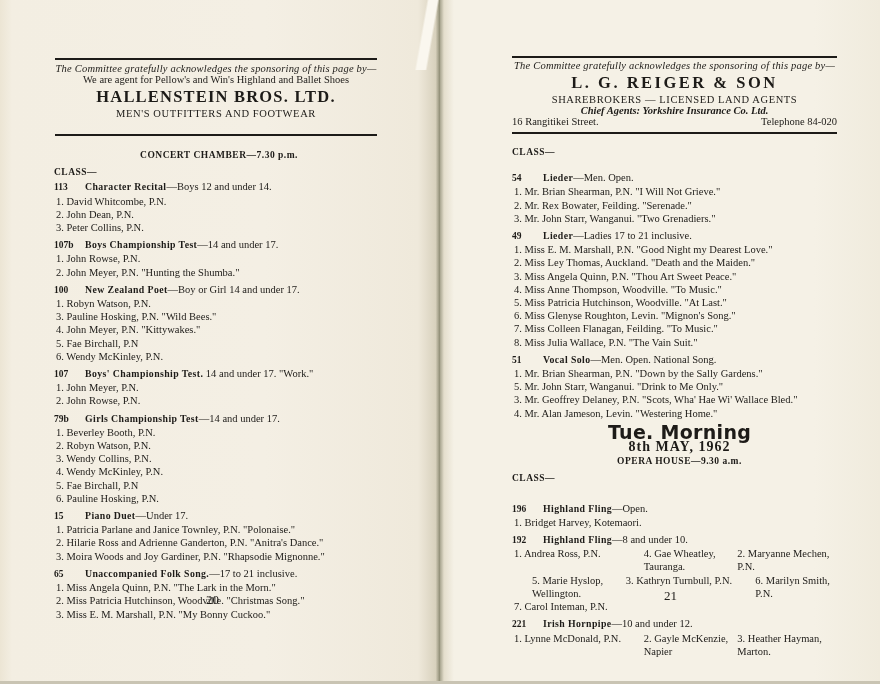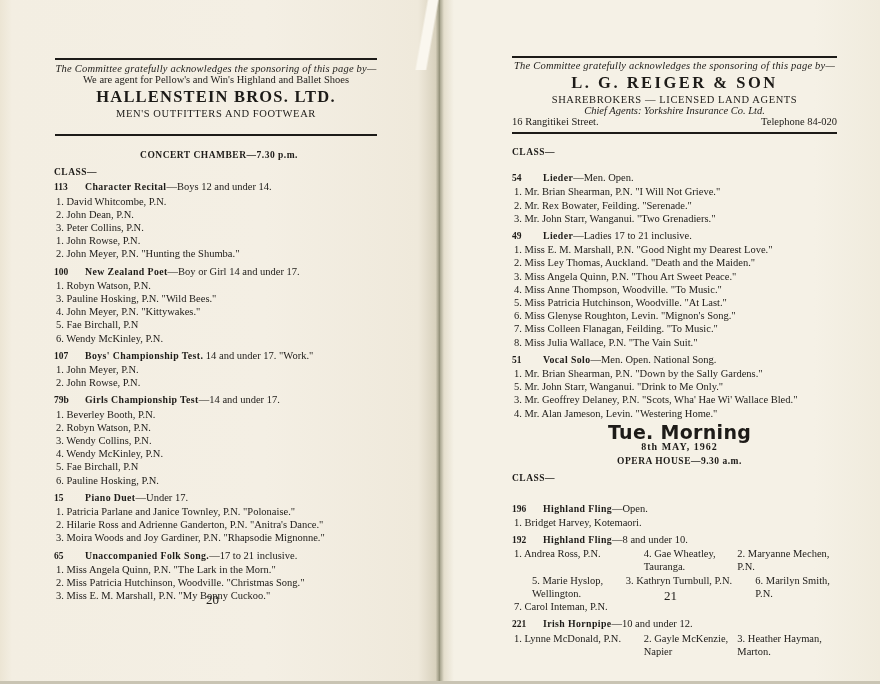--- a/index.html
+++ b/index.html
@@ -19,35 +19,35 @@
     background:linear-gradient(90deg,#a7a48e 0px,#e4decc 4px,#f5f1e6 14px,#f5f1e6 85%,#f0ebdd 100%); }
   .fold { position:absolute; left:412px; top:0; width:30px; height:70px;
     background:linear-gradient(100deg,transparent 35%,#faf7ef 40%,#faf7ef 60%,transparent 65%); }
   .bottom-edge { position:absolute; left:0; right:0; bottom:0; height:3px; background:#c9c4b3; }
 
   .sponsor { position:absolute; border-top:2px solid #1d1b18; border-bottom:2px solid #1d1b18; text-align:center; }
   .sponsor .ack { font-style:italic; font-size:10.5px; letter-spacing:0.2px; }
   .sponsor .line { font-size:10.5px; }
   .sponsor .big { font-weight:bold; font-size:16.5px; letter-spacing:1.2px; margin:2px 0 1px; }
   .sponsor .small-caps { font-size:10.5px; letter-spacing:0.6px; }
-  .sponsor .italic { font-style:italic; font-size:10.5px; }
+  .sponsor .italic { font-style:italic; font-size:10.5px;font-weight:bold; }
   .sponsor .row { display:flex; justify-content:space-between; font-size:10.5px; }
 
   .content { position:absolute; font-size:10.5px; line-height:13.2px; }
   .venue { text-align:center; font-weight:bold; font-size:9.5px; letter-spacing:0.5px; margin-bottom:4px; }
   .class-label { font-weight:bold; font-size:9.5px; letter-spacing:0.5px; }
   .class-head { margin-top:4px; font-size:10.5px; }
   .class-head .num { display:inline-block; width:31px; font-weight:bold; font-size:9.5px; }
   .class-head .title { font-weight:bold; font-size:9.8px; letter-spacing:0.4px; }
   .entry { padding-left:2px; }
   .grid2 { display:grid; grid-template-columns:1fr 1fr 1fr; }
   .page-num { position:absolute; font-size:13px; }
 
   .day-title { text-align:center; font-family:"DejaVu Sans","Liberation Sans",sans-serif; font-weight:bold; font-size:19px; letter-spacing:0.3px; margin-top:2px; }
-  .date { text-align:center; font-weight:bold; font-size:10px; letter-spacing:1px; margin-top:1px; }
+  .date { text-align:center; font-weight:bold; font-size:14px; letter-spacing:1px; margin-top:1px; }
 </style>
 </head>
 <body>
 
 <div class="page left"></div>
 <div class="page right"></div>
 <div class="fold"></div>
 <div class="bottom-edge"></div>
 
 <div class="sponsor" style="left:55px; top:58px; width:322px; height:78px; padding-top:3px; box-sizing:border-box;">
@@ -62,20 +62,21 @@
   <div class="class-label">CLASS—</div>
 
   <div>
     <div class="class-head" style="margin-top:1px;"><span class="num">113</span><span class="title">Character Recital</span><span>—Boys 12 and under 14.</span></div>
     <div class="entry">1. David Whitcombe, P.N.</div>
     <div class="entry">2. John Dean, P.N.</div>
     <div class="entry">3. Peter Collins, P.N.</div>
   </div>
 
   <div>
+    <div class="class-head"><span class="num">107b</span><span class="title">Boys Championship Test</span><span>—14 and under 17.</span></div>
     <div class="entry">1. John Rowse, P.N.</div>
     <div class="entry">2. John Meyer, P.N.   "Hunting the Shumba."</div>
   </div>
 
   <div>
     <div class="class-head"><span class="num">100</span><span class="title">New Zealand Poet</span><span>—Boy or Girl 14 and under 17.</span></div>
     <div class="entry">1. Robyn Watson, P.N.</div>
     <div class="entry">3. Pauline Hosking, P.N.   "Wild Bees."</div>
     <div class="entry">4. John Meyer, P.N.   "Kittywakes."</div>
     <div class="entry">5. Fae Birchall, P.N</div>

